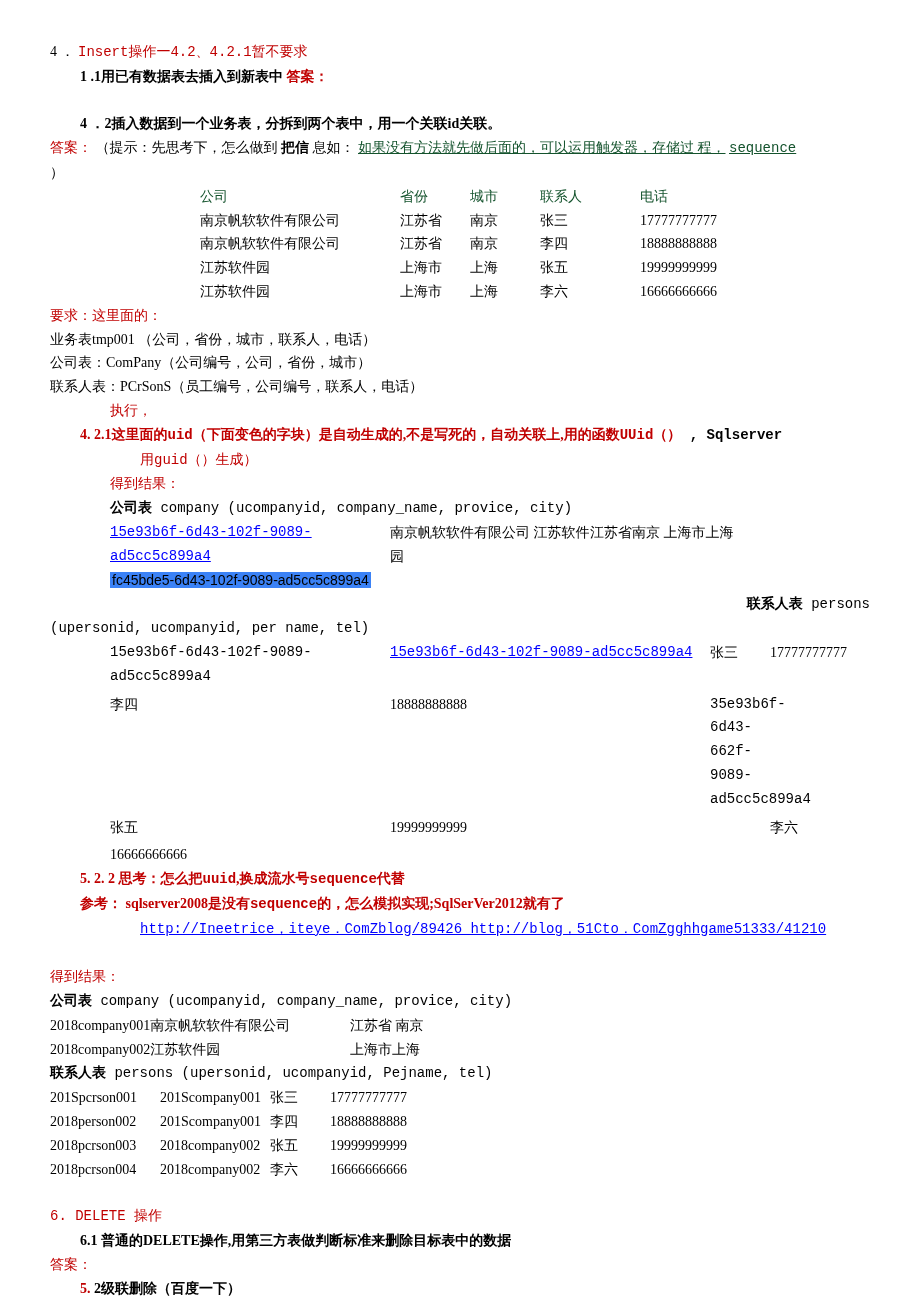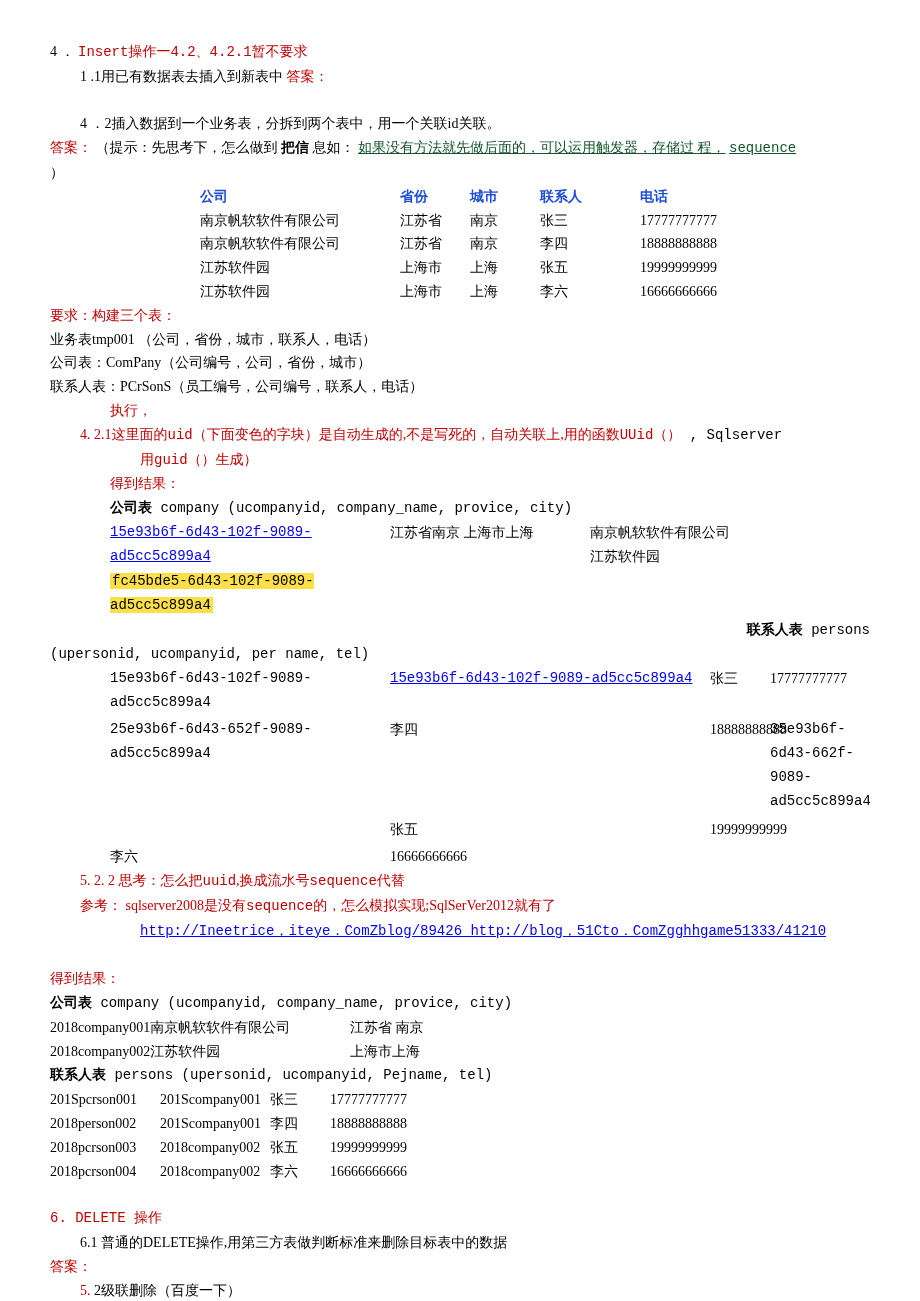--- a/index.html
+++ b/index.html
@@ -9,27 +9,27 @@
     color: #000;
     background: #fff;
     margin: 0;
     padding: 40px 50px;
     width: 820px;
   }
   .red { color: #c00000; }
   .green { color: #14532d; text-decoration: underline; }
   .blue { color: #0000ff; text-decoration: underline; }
   .mono { font-family: "Courier New", monospace; }
-  .indent1 { padding-left: 30px; }
+  .indent1 { padding-left: 30px; font-weight: bold; }
   .indent2 { padding-left: 60px; }
   .indent3 { padding-left: 90px; }
   .tbl { display: grid; grid-template-columns: 200px 70px 70px 100px 120px; margin-left: 150px; }
-  .tbl .hdr { color: #1d4ed8; font-weight: bold; }
+  .tbl .hdr { color: #14532d; font-weight: normal; }
   .company-grid { display: grid; grid-template-columns: 280px 200px 150px; margin-left: 60px; }
-  .hl-green { background: #fde047; color: #000; font-family: Liberation Mono, monospace; padding: 0 2px; }
+  .hl-green { background: #3b82f6; color: #000; font-family: Liberation Sans, sans-serif; padding: 0 2px; }
   .persons-grid { display: grid; grid-template-columns: 280px 320px 60px 100px; margin-left: 60px; row-gap: 4px; }
   .result-company { display: grid; grid-template-columns: 300px 120px; }
   .result-persons { display: grid; grid-template-columns: 110px 110px 60px 120px; }
 </style>
 </head>
 <body>
 
 
 
 
@@ -83,21 +83,21 @@
   <div>张五</div>
   <div>19999999999</div>
 
   <div>江苏软件园</div>
   <div>上海市</div>
   <div>上海</div>
   <div>李六</div>
   <div>16666666666</div>
 </div>
 
-<div class="red">要求：构建三个表：</div>
+<div class="red">要求：这里面的：</div>
 <div>业务表tmp001 （公司，省份，城市，联系人，电话）</div>
 <div>公司表：ComPany（公司编号，公司，省份，城市）</div>
 <div>联系人表：PCrSonS（员工编号，公司编号，联系人，电话）</div>
 <div class="indent2 red">执行，</div>
 
 
 <div class="indent1">
   <span class="red">4. 2.1</span><span class="red">这里面的</span><span class="red mono">uid</span><span class="red">（下面变色的字块）是自动生成的,不是写死的，自动关联上,用的函数</span><span class="red mono">UUid（）</span><span class="mono"> , Sqlserver</span>
 </div>
 <div class="indent3">
@@ -107,36 +107,35 @@
 
 <div class="indent2">
   <b>公司表</b><span class="mono"> company (ucompanyid, company_name, provice, city)</span>
 </div>
 
 <div class="company-grid">
   <div>
     <div class="blue mono">15e93b6f-6d43-102f-9089-ad5cc5c899a4</div>
     <div><span class="hl-green">fc45bde5-6d43-102f-9089-ad5cc5c899a4</span></div>
   </div>
+  <div>南京帆软软件有限公司 江苏软件园</div>
   <div>江苏省南京 上海市上海</div>
-  <div>南京帆软软件有限公司 江苏软件园</div>
 </div>
 
 <div style="text-align:right">
   <b>联系人表</b><span class="mono"> persons</span>
 </div>
 <div class="mono">(upersonid, ucompanyid, per name, tel)</div>
 
 <div class="persons-grid">
   <div class="mono">15e93b6f-6d43-102f-9089-ad5cc5c899a4</div>
   <div class="mono blue">15e93b6f-6d43-102f-9089-ad5cc5c899a4</div>
   <div>张三</div>
   <div>17777777777</div>
 
-  <div class="mono">25e93b6f-6d43-652f-9089-ad5cc5c899a4</div>
   <div>李四</div>
   <div>18888888888</div>
 
   <div class="mono">35e93b6f-6d43-662f-9089-ad5cc5c899a4</div>
   <div class="mono"></div>
   <div>张五</div>
   <div>19999999999</div>
 
   <div class="mono"></div>
   <div>李六</div>

